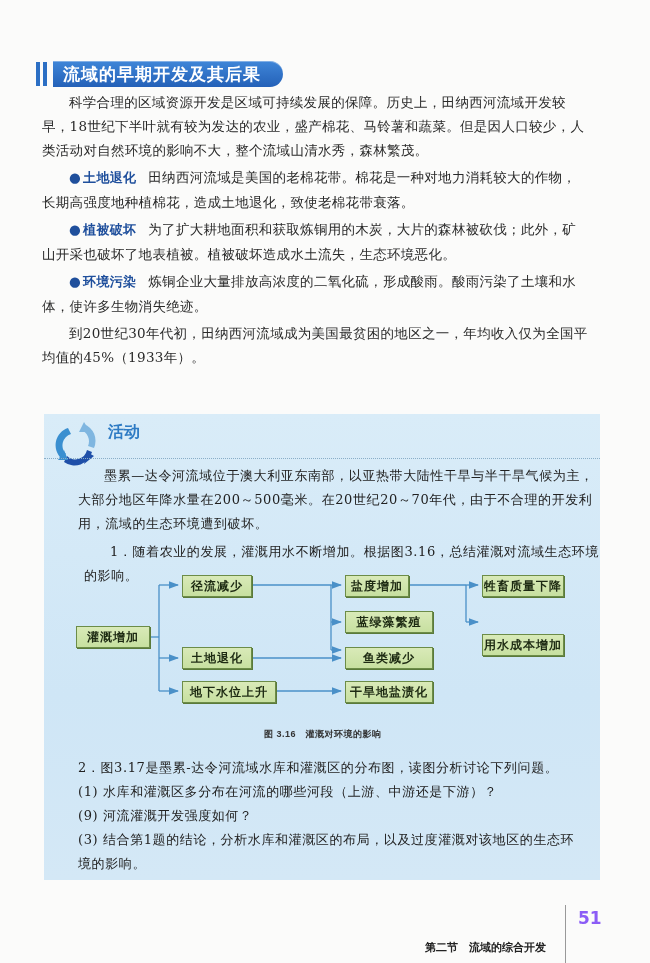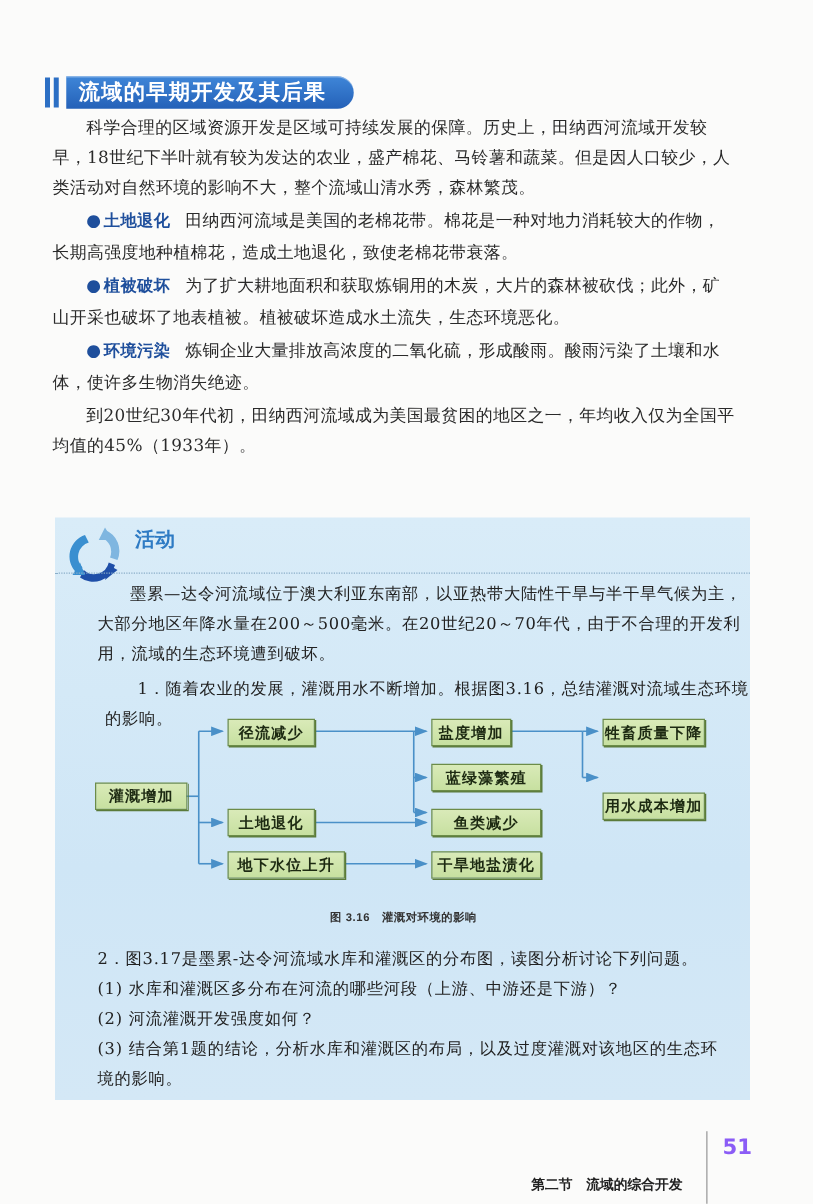--- a/index.html
+++ b/index.html
@@ -148,21 +148,21 @@
       <div class="fc-node" style="left:301px; top:267px; width:86px;">干旱地盐渍化</div>
       <div class="fc-node" style="left:438px; top:161px; width:80px;">牲畜质量下降</div>
       <div class="fc-node" style="left:438px; top:197px; width:80px;margin-top:23px;">用水成本增加</div>
 
       <div class="fc-caption" style="left:220px; top:314px;">图 3.16　灌溉对环境的影响</div>
     </div>
 
     <div class="act-text" style="left:34px; top:342px; width:500px;">
       <p class="noindent" style="margin-left:0;">2．图3.17是墨累-达令河流域水库和灌溉区的分布图，读图分析讨论下列问题。</p>
       <p class="noindent">(1) 水库和灌溉区多分布在河流的哪些河段（上游、中游还是下游）？</p>
-      <p class="noindent">(2) 河流灌溉开发强度如何？</p>
+      <p class="noindent">(9) 河流灌溉开发强度如何？</p>
       <p class="noindent" style="margin-left:-20px; padding-left:20px; text-indent:0;">(3) 结合第1题的结论，分析水库和灌溉区的布局，以及过度灌溉对该地区的生态环境的影响。</p>
     </div>
   </div>
 
   <div class="footer-section">第二节　流域的综合开发</div>
   <div class="footer-rule"></div>
   <div class="footer-page">51</div>
 
 </div>
 

